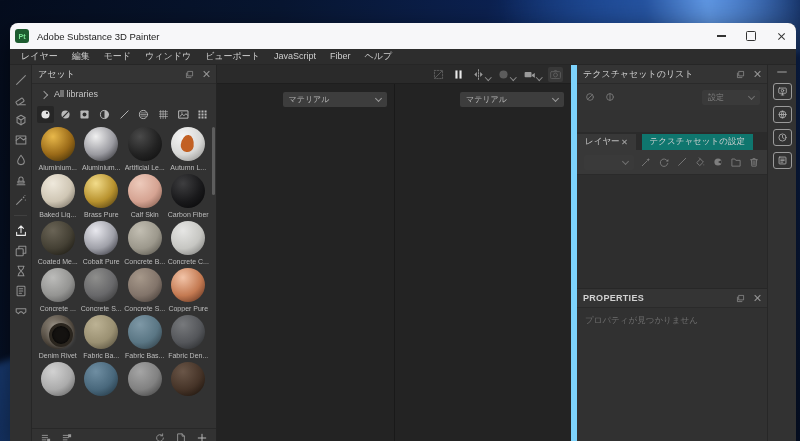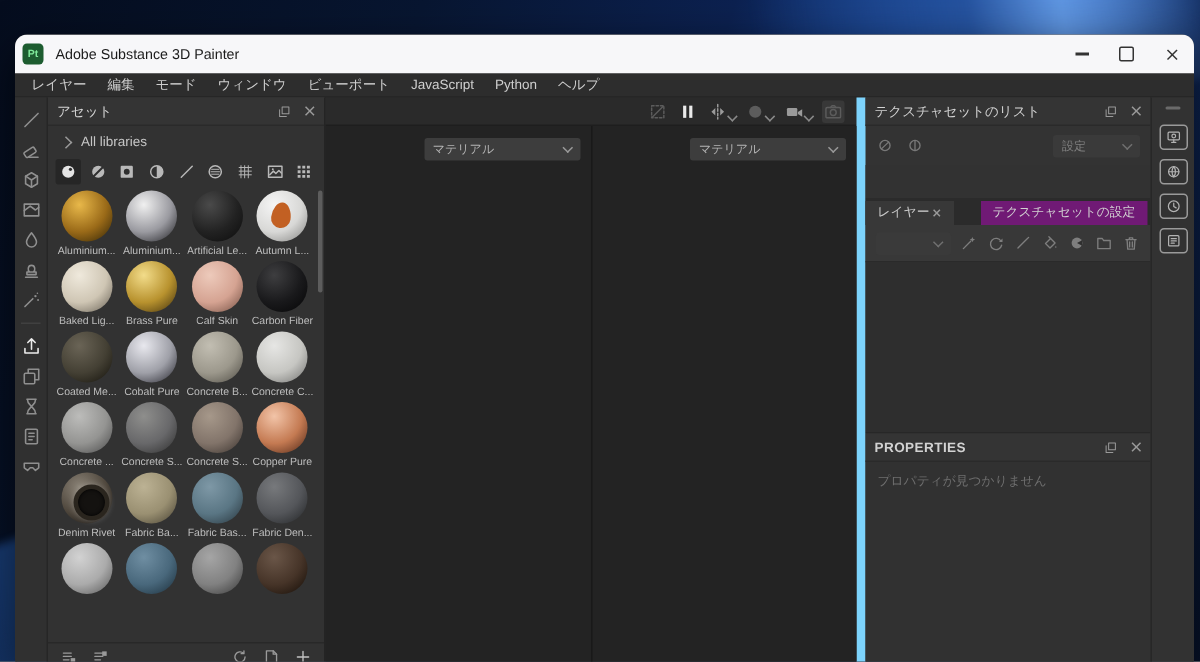--- a/index.html
+++ b/index.html
@@ -100,21 +100,21 @@
   .rightcol{width:190px;background:#333;border-left:6px solid #7dd3fc;display:flex;flex-direction:column;min-height:0;}
   .tsl-toggles{height:26px;display:flex;align-items:center;gap:8px;padding:0 7px;flex:0 0 auto;color:#787878;}
   .tsl-toggles .ic{width:12px;height:12px;}
   .dd{background:#3a3a3a;border-radius:2px;height:15px;display:flex;align-items:center;justify-content:space-between;padding:0 6px;color:#808080;font-size:8px;}
   .dd .cv{width:4px;height:4px;margin-top:-2px;color:#707070;}
   .settings-dd{margin-left:auto;width:46px;}
   .tsl-empty{height:22px;flex:0 0 auto;background:#323232;}
   .tabbar{height:18px;background:#2b2b2b;display:flex;align-items:flex-end;flex:0 0 auto;}
   .tab{height:16px;display:flex;align-items:center;gap:2px;padding:0 8px;font-size:8.5px;color:#c9c9c9;}
   .tab.active{background:#383838;}
-  .tab.inactive{background:#701a75;margin-left:18px;color:#d2d2d2;}
+  .tab.inactive{background:#0f766e;margin-left:6px;color:#d2d2d2;}
   .tab .xg{width:6px;height:6px;color:#9a9a9a;}
   .tab .xg::before,.tab .xg::after{height:6px;left:2.5px;width:1px;}
   .ltools{height:24px;display:flex;align-items:center;gap:6px;padding:0 7px;flex:0 0 auto;background:#383838;border-bottom:1px solid #2a2a2a;}
   .blend-dd{width:48px;}
   .ltools .lgroup{margin-left:auto;display:flex;gap:6px;color:#7e7e7e;}
   .ltools .ic{width:12px;height:12px;}
   .layers-empty{height:113px;background:#2e2e2e;flex:0 0 auto;}
   .props{flex:1;display:flex;flex-direction:column;min-height:0;border-top:1px solid #272727;}
   .props .phead{background:#343434;}
   .props .ptitle{font-weight:bold;letter-spacing:.3px;}
@@ -155,21 +155,21 @@
     </div>
   </div>
 
   <div class="menubar" id="menubar">
       <div class="menu-item">レイヤー</div>
       <div class="menu-item">編集</div>
       <div class="menu-item">モード</div>
       <div class="menu-item">ウィンドウ</div>
       <div class="menu-item">ビューポート</div>
       <div class="menu-item">JavaScript</div>
-      <div class="menu-item">Python</div>
+      <div class="menu-item">Fiber</div>
       <div class="menu-item">ヘルプ</div>
     </div>
 
   <div class="main">
     <div class="toolstrip" id="toolstrip">
         <span class="ic">
           <svg viewBox="0 0 16 16">
             <path d="M3 13l7.5-7.5M10.5 5.5L13 3"></path>
           </svg>
         </span>

